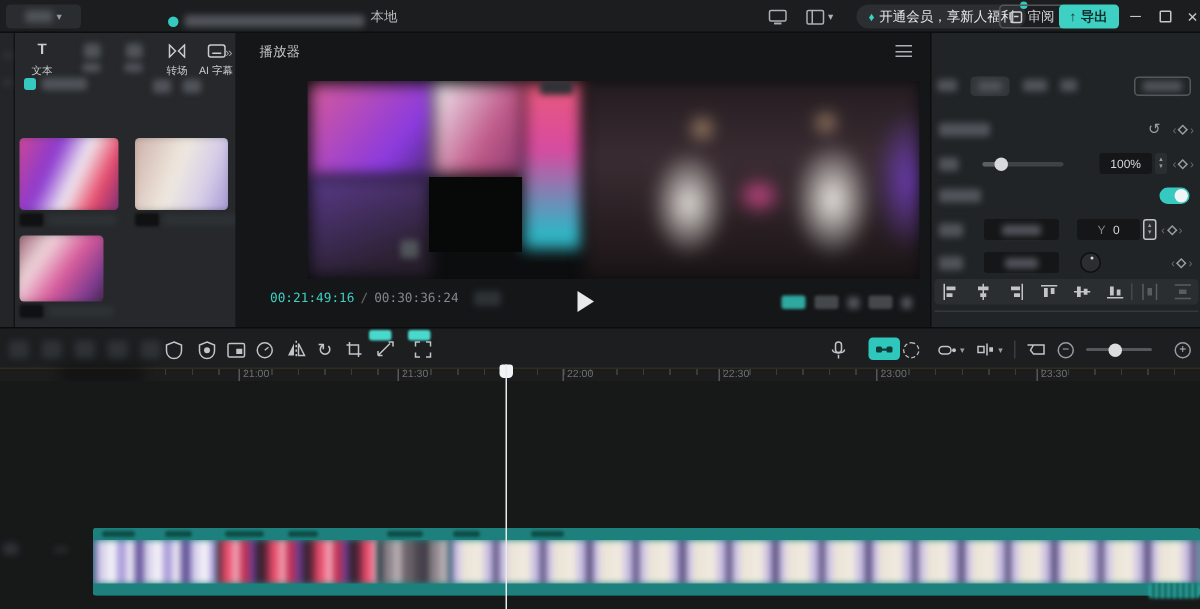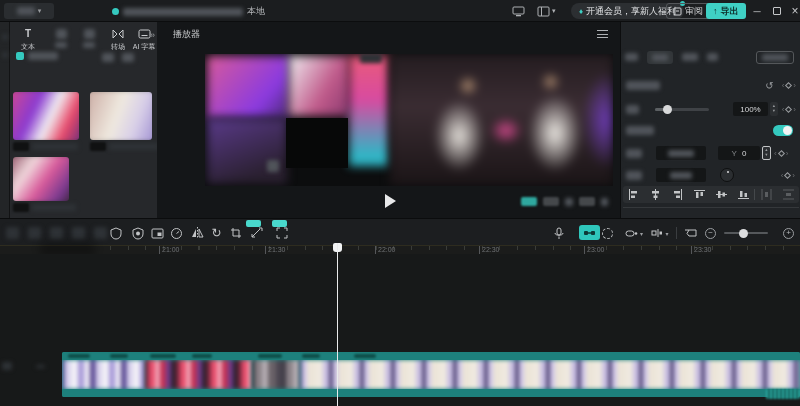--- a/index.html
+++ b/index.html
@@ -6,21 +6,21 @@
   *{box-sizing:border-box;font-family:"Liberation Sans",sans-serif;}
   #app{position:relative;width:800px;height:406px;background:#161819;overflow:hidden;color:#d2d4d6;}
   .abs{position:absolute;}
   .ph{background:#50545a;border-radius:2px;filter:blur(2px);}
   .phd{background:#2e3236;border-radius:2px;filter:blur(2px);}
 
   
   .topbar{left:0;top:0;width:800px;height:22px;background:#1b1d1f;border-bottom:1px solid #0c0d0e;}
   .menuchip{left:4px;top:3px;width:50px;height:16px;background:#2a2d30;border-radius:3px;display:flex;align-items:center;justify-content:center;gap:3px;}
   .tealdot{width:7px;height:7px;border-radius:50%;background:#35c9bf;}
-  .projtitle{left:112px;top:5px;display:flex;align-items:center;gap:4px;font-size:9px;color:#b8babd;}
+  .projtitle{left:112px;top:5px;display:flex;align-items:flex-end;gap:4px;font-size:9px;color:#b8babd;}
   .date{left:0;top:4px;width:800px;text-align:center;font-size:11px;color:#d6d8da;font-weight:bold;pointer-events:none;}
   .tb-ic{top:4px;height:14px;display:flex;align-items:center;color:#aeb1b4;}
   .member{left:571px;top:3px;height:16px;background:#2c2f32;border-radius:8px;display:flex;align-items:center;gap:3px;padding:0 8px;font-size:9px;color:#e4e6e8;}
   .member .dot{position:absolute;right:-1px;top:-2px;width:5px;height:5px;border-radius:50%;background:#35c9bf;}
   .review{left:666px;top:3px;height:16px;border:1px solid #54575a;border-radius:3px;display:flex;align-items:center;gap:3px;padding:0 6px;font-size:9px;color:#cfd1d3;}
   .export{left:706px;top:3px;height:16px;background:#3fd0c4;border-radius:3px;display:flex;align-items:center;gap:3px;padding:0 7px;font-size:9px;color:#0e2e2b;font-weight:bold;}
   .winbtn{top:0;width:18px;height:22px;display:flex;align-items:center;justify-content:center;color:#c5c7c9;font-size:10px;}
   .maxbox{width:8px;height:8px;border:1px solid #c5c7c9;border-radius:1px;}
 
   
@@ -224,20 +224,26 @@
       <div class="blurblock" style="left:185px;top:0;width:223px;height:132px;background:
         radial-gradient(circle 14px at 35% 24%, #caa27e 0%, rgba(202,162,126,0) 70%),
         radial-gradient(ellipse 34px 48px at 31% 62%, #e8e4de 0%, rgba(232,228,222,0) 75%),
         radial-gradient(circle 13px at 72% 21%, #caa27e 0%, rgba(202,162,126,0) 70%),
         radial-gradient(ellipse 36px 52px at 74% 60%, #efece6 0%, rgba(239,236,230,0) 75%),
         radial-gradient(ellipse 22px 18px at 52% 58%, #d84a90 0%, rgba(216,74,144,0) 75%),
         radial-gradient(ellipse 30px 60px at 97% 50%, #6a3ab0 0%, rgba(106,58,176,0) 80%),
         linear-gradient(180deg,#241c20 0%,#3a2c32 40%,#1a1416 100%);"></div>
     </div>
 
+    <div class="abs" style="left:23px;top:172px;display:flex;align-items:center;gap:4px;">
+      <span class="tc" style="color:#3fd0c4;">00:21:49:16</span>
+      <span class="tc" style="color:#6a6d70;">/</span>
+      <span class="tc" style="color:#85888b;">00:30:36:24</span>
+      <span class="phd" style="width:18px;height:10px;margin-left:6px;"></span>
+    </div>
     <div class="abs" style="left:228px;top:172px;">
         <div class="playbtn"></div>
       </div>
     <div class="abs" style="left:364px;top:175px;display:flex;align-items:center;gap:6px;">
       <span class="pill" style="width:16px;background:#2fa89f;"></span>
       <span class="pill" style="width:16px;background:#45484b;"></span>
       <span class="ph" style="width:8px;height:8px;"></span>
       <span class="pill" style="width:16px;background:#45484b;"></span>
       <span class="ph" style="width:7px;height:8px;"></span>
     </div>

